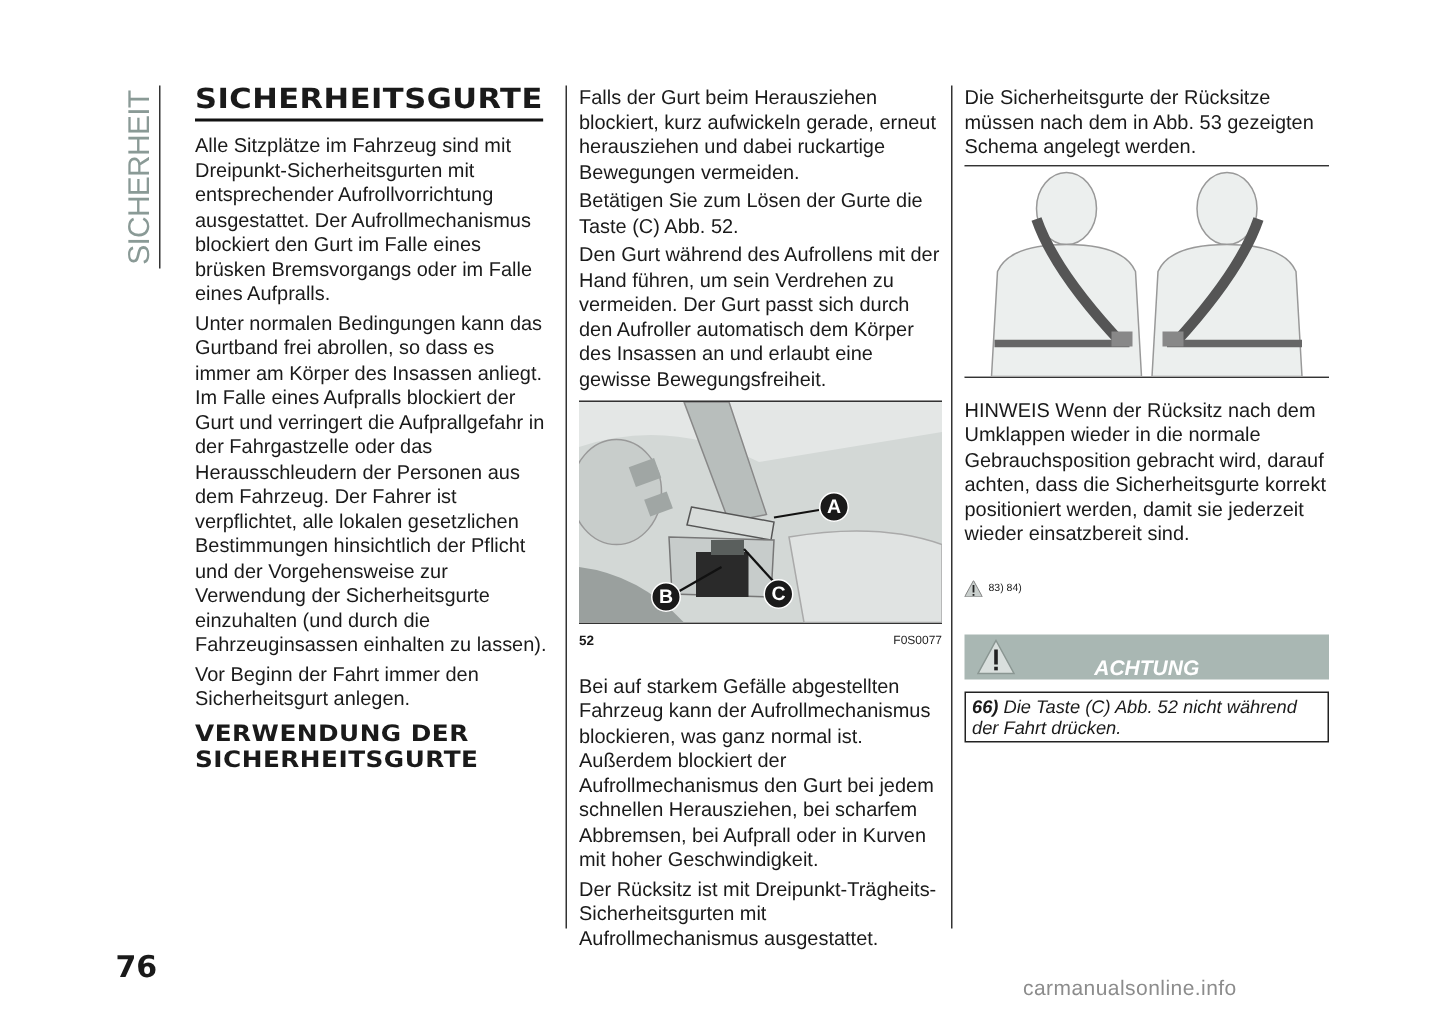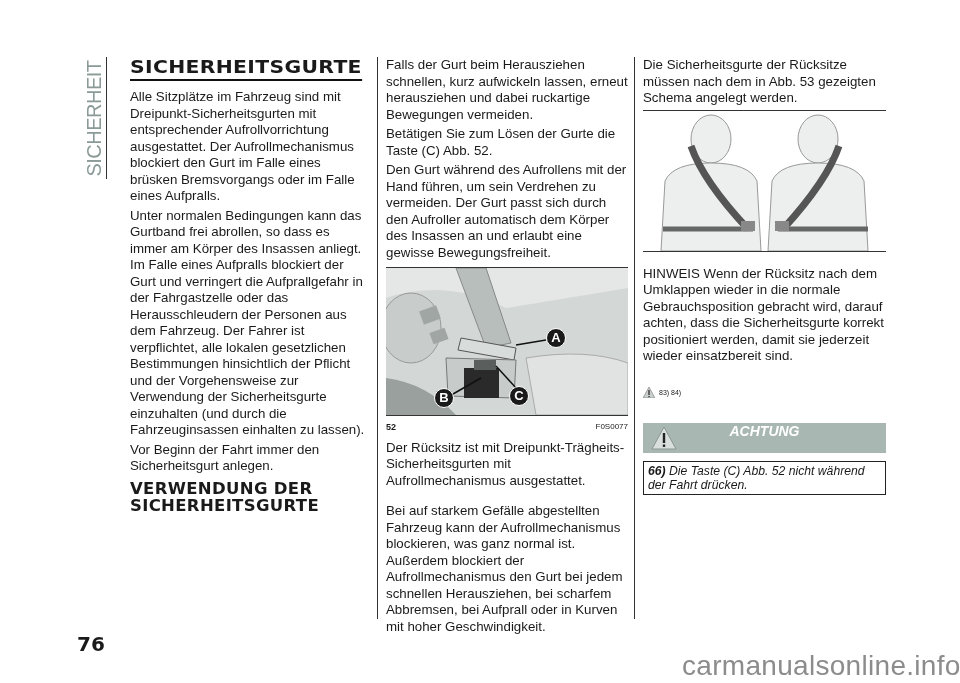--- a/index.html
+++ b/index.html
@@ -31,31 +31,31 @@
   h2 {
     margin: 6px 0 2px 0; font-family: "DejaVu Sans", sans-serif; font-weight: 900; font-size: 15px;
     line-height: 17px; letter-spacing: 0.3px; transform: scaleX(1.1); transform-origin: left; width: 190px;
   }
   .figure { margin: 6px 0 4px 0; }
   .fig-img { width: 100%; height: 147px; position: relative; border-top: 1px solid #333; border-bottom: 1px solid #333; overflow: hidden; background: #e6e8e7; }
   .fig-caption { display: flex; justify-content: space-between; font-size: 9px; font-weight: bold; margin-top: 3px; }
   .fig-caption .code { font-weight: normal; font-size: 8px; }
   .warn-ref { display: flex; align-items: center; gap: 4px; font-size: 7px; margin: 20px 0 22px 0; }
   .achtung {
-    background: #a9b7b3; height: 30px; position: relative; display: flex; align-items: flex-start;
+    background: #a9b7b3; height: 30px; position: relative; display: flex; align-items: flex-end;
     justify-content: center; color: #fff; font-weight: bold; font-style: italic; font-size: 14px;
   }
   .achtung .tri { position: absolute; left: 8px; top: 3px; }
   .notes {
     border: 1.5px solid #222; margin-top: 8px; padding: 2px 4px; font-style: italic; font-size: 12.2px;
     line-height: 14px;
   }
   .notes b { font-style: italic; }
   .page-num { position: absolute; left: 77px; top: 632px; font-family: "DejaVu Sans", sans-serif; font-weight: 900; font-size: 20px; }
-  .watermark { position: absolute; left: 682px; top: 650px; font-size: 28px; color: #8c8c8c; letter-spacing: 0.3px; }
+  .watermark { position: absolute; left: 682px; top: 650px; font-size: 14px; color: #8c8c8c; letter-spacing: 0.3px; }
   .callout { position: absolute; width: 18px; height: 18px; border-radius: 50%; background: #1a1a1a; color: #fff;
     font-weight: bold; font-size: 13px; display: flex; align-items: center; justify-content: center; border: 1.5px solid #fff; }
 </style>
 </head>
 <body>
 
 <div class="side-label">
     <span>SICHERHEIT</span>
   </div>
 <div class="side-rule"></div>
@@ -64,21 +64,21 @@
 
 <div class="col col1">
   <h1>SICHERHEITSGURTE</h1>
   <p>Alle Sitzplätze im Fahrzeug sind mit Dreipunkt-Sicherheitsgurten mit entsprechender Aufrollvorrichtung ausgestattet. Der Aufrollmechanismus blockiert den Gurt im Falle eines brüsken Bremsvorgangs oder im Falle eines Aufpralls.</p>
   <p>Unter normalen Bedingungen kann das Gurtband frei abrollen, so dass es immer am Körper des Insassen anliegt. Im Falle eines Aufpralls blockiert der Gurt und verringert die Aufprallgefahr in der Fahrgastzelle oder das Herausschleudern der Personen aus dem Fahrzeug. Der Fahrer ist verpflichtet, alle lokalen gesetzlichen Bestimmungen hinsichtlich der Pflicht und der Vorgehensweise zur Verwendung der Sicherheitsgurte einzuhalten (und durch die Fahrzeuginsassen einhalten zu lassen).</p>
   <p>Vor Beginn der Fahrt immer den Sicherheitsgurt anlegen.</p>
   <h2>VERWENDUNG DER SICHERHEITSGURTE</h2>
 </div>
 
 <div class="col col2">
-  <p>Falls der Gurt beim Herausziehen schnellen, kurz aufwickeln lassen, erneut herausziehen und dabei ruckartige Bewegungen vermeiden.</p>
+  <p>Falls der Gurt beim Herausziehen blockiert, kurz aufwickeln gerade, erneut herausziehen und dabei ruckartige Bewegungen vermeiden.</p>
   <p>Betätigen Sie zum Lösen der Gurte die Taste (C) Abb. 52.</p>
   <p>Den Gurt während des Aufrollens mit der Hand führen, um sein Verdrehen zu vermeiden. Der Gurt passt sich durch den Aufroller automatisch dem Körper des Insassen an und erlaubt eine gewisse Bewegungsfreiheit.</p>
   <div class="figure">
     <div class="fig-img">
       <svg width="242" height="147" viewBox="0 0 242 147">
         <rect width="242" height="147" fill="#e4e7e6"></rect>
         <path d="M0 147 L0 30 Q60 10 120 40 L242 20 L242 147 Z" fill="#d3d8d6"></path>
         <ellipse cx="25" cy="60" rx="30" ry="35" fill="#c8cdcb" stroke="#999"></ellipse>
         <rect x="35" y="40" width="18" height="14" fill="#a0a6a4" transform="rotate(-20 44 47)"></rect>
         <rect x="45" y="62" width="16" height="12" fill="#a0a6a4" transform="rotate(-20 53 68)"></rect>
@@ -95,22 +95,22 @@
       </svg>
       <div class="callout" style="left:160px; top:60px">A</div>
       <div class="callout" style="left:48px; top:120px">B</div>
       <div class="callout" style="left:123px; top:118px">C</div>
     </div>
     <div class="fig-caption">
       <span>52</span>
       <span class="code">F0S0077</span>
     </div>
   </div>
+  <p style="margin-top:14px">Bei auf starkem Gefälle abgestellten Fahrzeug kann der Aufrollmechanismus blockieren, was ganz normal ist. Außerdem blockiert der Aufrollmechanismus den Gurt bei jedem schnellen Herausziehen, bei scharfem Abbremsen, bei Aufprall oder in Kurven mit hoher Geschwindigkeit.</p>
   <p>Der Rücksitz ist mit Dreipunkt-Trägheits-Sicherheitsgurten mit Aufrollmechanismus ausgestattet.</p>
-  <p style="margin-top:14px">Bei auf starkem Gefälle abgestellten Fahrzeug kann der Aufrollmechanismus blockieren, was ganz normal ist. Außerdem blockiert der Aufrollmechanismus den Gurt bei jedem schnellen Herausziehen, bei scharfem Abbremsen, bei Aufprall oder in Kurven mit hoher Geschwindigkeit.</p>
 </div>
 
 <div class="col col3">
   <p>Die Sicherheitsgurte der Rücksitze müssen nach dem in Abb. 53 gezeigten Schema angelegt werden.</p>
   <div class="figure" style="margin-top:0">
     <div class="fig-img" style="height:140px; background:#fff">
       <svg width="243" height="140" viewBox="0 0 243 140">
         <rect width="243" height="140" fill="#fff"></rect>
         <g fill="#ecefee" stroke="#999" stroke-width="1">
           <ellipse cx="68" cy="28" rx="20" ry="24"></ellipse>

